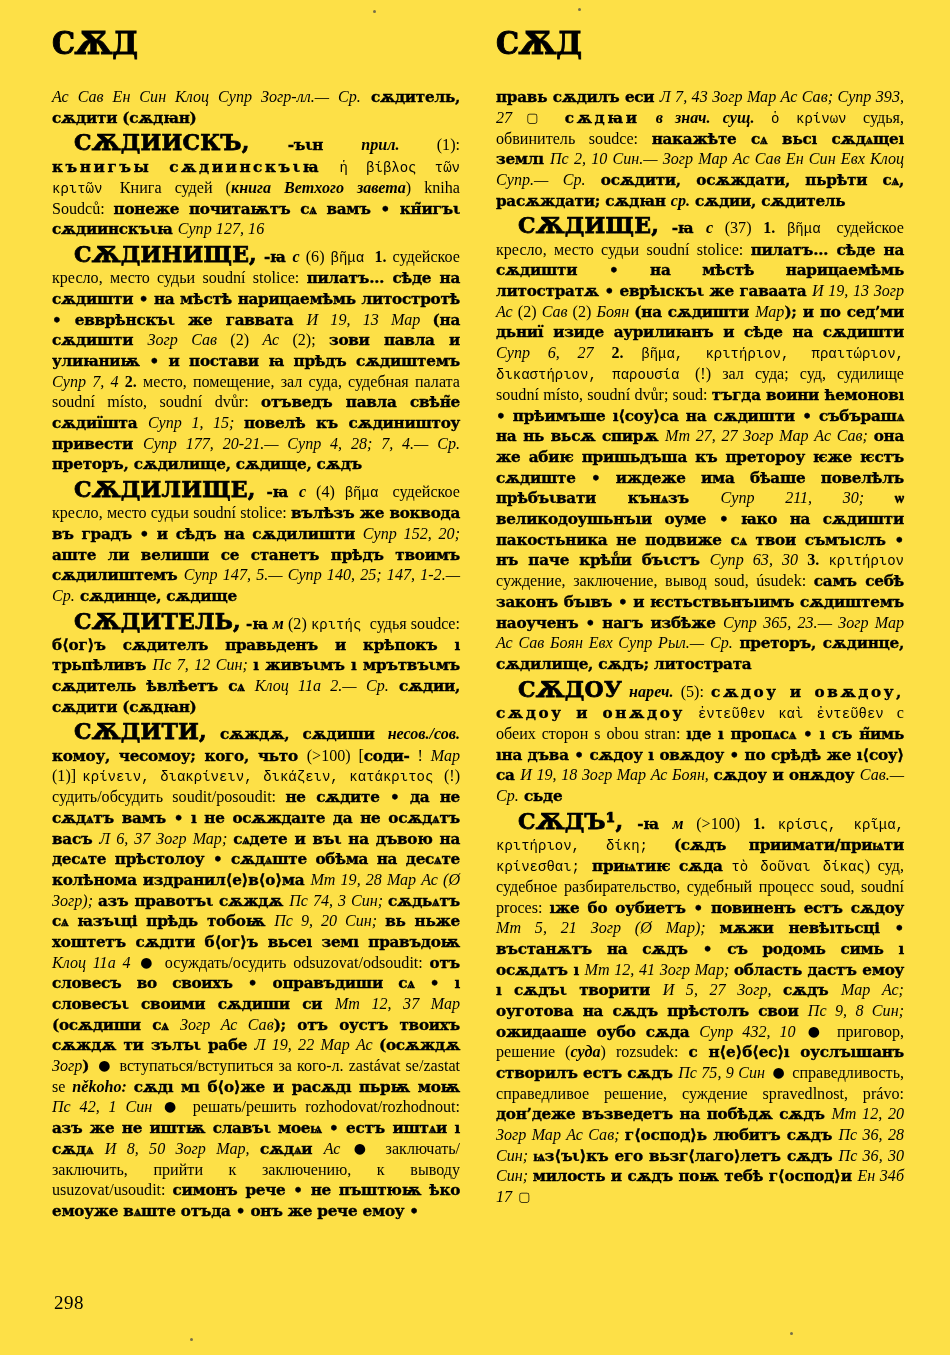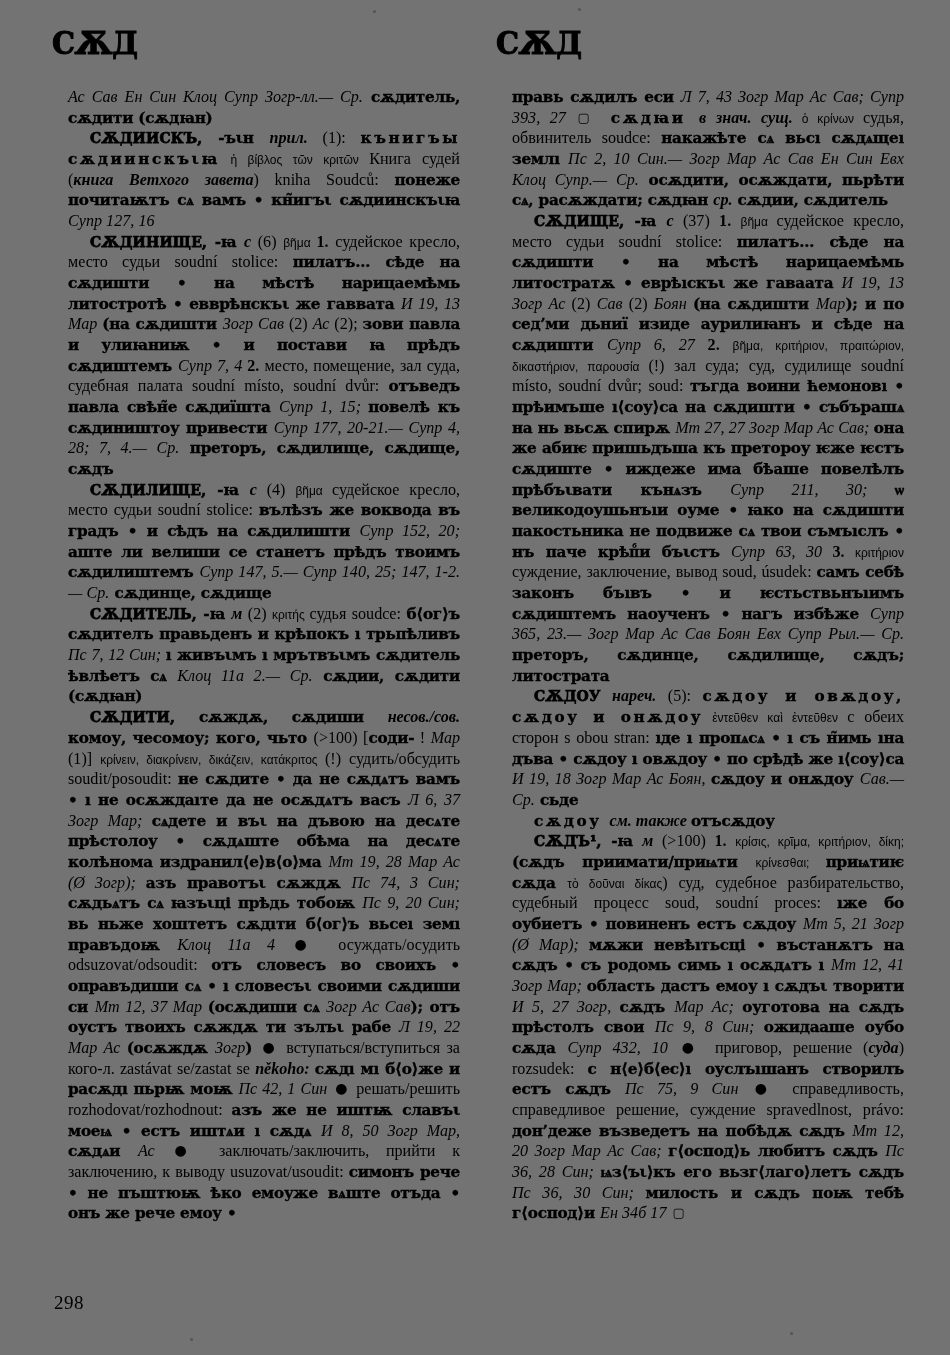--- a/index.html
+++ b/index.html
@@ -12,21 +12,21 @@
     height: 1355px;
     font-family: "Liberation Serif", "DejaVu Serif", serif;
     color: #000000;
     position: relative;
     overflow: hidden;
   }
 
   .page {
     position: absolute;
     inset: 0;
-    background: #737373;
+    background: #fde047;
   }
 
   
   .speck {
     position: absolute;
     width: 3px;
     height: 3px;
     background: #4a4a4a;
     border-radius: 50%;
     opacity: .75;
@@ -55,53 +55,53 @@
     transform: scaleY(1.08);
     transform-origin: left top;
   }
 
   
   .entry {
     font-size: 16.1px;
     line-height: 1.285;
     text-align: justify;
     text-justify: inter-word;
-    margin: 0 0 0 16px;
+    margin: 0 0 0 0;
     hyphens: manual;
     word-spacing: 0.1px;
   }
   .entry.indent { text-indent: 22px; }
   .entry.noindent { text-indent: 0; }
 
   
 
   
   .ocs {
     font-family: "DejaVu Serif", "Liberation Serif", serif;
     font-weight: 700;
     font-size: 15.2px;
     letter-spacing: -0.25px;
     -webkit-text-stroke: 0.35px #000;
   }
   
   .lemma {
     font-family: "DejaVu Serif", "Liberation Serif", serif;
     font-weight: 700;
-    font-size: 14px;
+    font-size: 22px;
     letter-spacing: 0.2px;
     -webkit-text-stroke: 0.75px #000;
   }
   
   .it { font-style: italic; font-weight: bold; }
   
   .sig { font-style: italic; }
   
   .gr {
-    font-family: Liberation Sans, sans-serif;
-    font-size: 12px;
+    font-family: Liberation Mono, monospace;
+    font-size: 14px;
   }
   
   .cz { font-style: normal; }
   
   .ru { font-style: normal; }
   .bullet {
     font-family: "DejaVu Serif", serif;
     font-size: 14px;
     vertical-align: 1px;
     padding: 0 3px;
@@ -146,21 +146,20 @@
           <p class="entry indent"><span class="lemma">СѪДИТИ,</span><span class="ocs"> сѫждѫ, сѫдиши </span><span class="it">несов./сов.</span><span class="ocs"> комоу, чесомоу; кого, чьто </span><span class="ru">(&gt;100) [</span><span class="ocs">соди-</span><span class="ru"> ! </span><span class="sig">Мар</span><span class="ru"> (1)] </span><span class="gr">κρίνειν, διακρίνειν, δικάζειν, κατάκριτος </span><span class="ru">(!) судить/обсудить </span><span class="cz">soudit/posoudit: </span><span class="ocs">не сѫдите • да не сѫдѧтъ вамъ • ı не осѫж­даıте да не осѫдѧтъ васъ </span><span class="sig">Л 6, 37 Зогр Мар; </span><span class="ocs">сѧдете и въι на дъвою на десѧте прѣстолоу • сѫдѧште обѣма на десѧте колѣнома издрани­л⟨е⟩в⟨о⟩ма </span><span class="sig">Мт 19, 28 Мар Ас (Ø Зогр); </span><span class="ocs">азъ правотъι сѫждѫ </span><span class="sig">Пс 74, 3 Син; </span><span class="ocs">сѫдьѧтъ сѧ ꙗзъιці прѣдь тобоѭ </span><span class="sig">Пс 9, 20 Син; </span><span class="ocs">вь ньже хоштетъ сѫдıти б⟨ог⟩ъ вьсеı земı правъдоѭ </span><span class="sig">Клоц 11а 4 </span><span class="bullet">●</span><span class="ru"> осуждать/осудить </span><span class="cz">odsuzovat/odsoudit: </span><span class="ocs">отъ словесъ во своихъ • оправъ­диши сѧ • ı словесъι своими сѫдиши си </span><span class="sig">Мт 12, 37 Мар </span><span class="ocs">(осѫдиши сѧ </span><span class="sig">Зогр Ас Сав</span><span class="ocs">); отъ оустъ твоихъ сѫждѫ ти зълъι рабе </span><span class="sig">Л 19, 22 Мар Ас </span><span class="ocs">(осѫждѫ </span><span class="sig">Зогр</span><span class="ocs">) </span><span class="bullet">●</span><span class="ru"> вступаться/вступиться за кого-л. </span><span class="cz">zastávat se/zastat se </span><span class="it">někoho: </span><span class="ocs">сѫдı мı б⟨о⟩же и расѫдı пьрѭ моѭ </span><span class="sig">Пс 42, 1 Син </span><span class="bullet">●</span><span class="ru"> решать/решить </span><span class="cz">rozhodovat/rozhodnout: </span><span class="ocs">азъ же не иштѭ славъι моеѩ • естъ иштѧи ı сѫдѧ </span><span class="sig">И 8, 50 Зогр Мар, </span><span class="ocs">сѫдѧи </span><span class="sig">Ас </span><span class="bullet">●</span><span class="ru"> заключать/заключить, прийти к заключению, к выводу </span><span class="cz">usuzovat/usoudit: </span><span class="ocs">симонъ рече • не пъштюѭ ѣко емоуже вѧште отъда • онъ же рече емоу •</span></p>
         </div>
     </div>
 
     <div class="col">
       <div class="running-head">СѪД</div>
       <div id="right-blocks">
           <p class="entry noindent"><span class="ocs">правь сѫдилъ еси </span><span class="sig">Л 7, 43 Зогр Мар Ас Сав; Супр 393, 27 </span><span class="sq">▢</span><span class="ocs spaced"> сѫдꙗи </span><span class="it">в знач. сущ.</span><span class="gr"> ὁ κρίνων </span><span class="ru">судья, обвинитель </span><span class="cz">soudce: </span><span class="ocs">накажѣте сѧ вьсı сѫдѧщеı землı </span><span class="sig">Пс 2, 10 Син.— Зогр Мар Ас Сав Ен Син Евх Клоц Супр.— Ср.</span><span class="ocs"> осѫдити, осѫждати, пьрѣти сѧ, расѫждати; сѫдꙗн </span><span class="it">ср.</span><span class="ocs"> сѫдии, сѫдитель</span></p>
           <p class="entry indent"><span class="lemma">СѪДИЩЕ,</span><span class="ocs"> -ꙗ </span><span class="it">с</span><span class="ru"> (37) <b>1.</b> </span><span class="gr">βῆμα </span><span class="ru">судейское кресло, место судьи </span><span class="cz">soudní stolice: </span><span class="ocs">пилатъ… сѣде на сѫдишти • на мѣстѣ нарицаемѣмь литостратѫ • еврѣıскъι же гавaата </span><span class="sig">И 19, 13 Зогр Ас</span><span class="ru"> (2) </span><span class="sig">Сав</span><span class="ru"> (2) </span><span class="sig">Боян </span><span class="ocs">(на сѫдишти </span><span class="sig">Мар</span><span class="ocs">); и по сед’ми дьниı̈ изиде аурилиꙗнъ и сѣде на сѫдишти </span><span class="sig">Супр 6, 27 </span><span class="ru"><b>2.</b> </span><span class="gr">βῆμα, κριτήριον, πραιτώριον, δικαστήριον, παρουσία </span><span class="ru">(!) зал суда; суд, судилище </span><span class="cz">soudní místo, soudní dvůr; soud: </span><span class="ocs">тъгда воини ћемоновı • прѣимъше ı⟨соу⟩са на сѫдишти • събърашѧ на нь вьсѫ спирѫ </span><span class="sig">Мт 27, 27 Зогр Мар Ас Сав; </span><span class="ocs">она же абиѥ пришьдъша къ претороу ѥже ѥстъ сѫдиште • иждеже има бѣаше повелѣлъ прѣбъιвати кънѧзъ </span><span class="sig">Супр 211, 30; </span><span class="ocs">ѡ великодоушьнъıи оуме • ꙗко на сѫдишти пакостьника не подвиже сѧ твои съмъıслъ • нъ паче крѣпⷠи бъιстъ </span><span class="sig">Супр 63, 30 </span><span class="ru"><b>3.</b> </span><span class="gr">κριτήριον </span><span class="ru">суждение, заключение, вывод </span><span class="cz">soud, úsudek: </span><span class="ocs">самъ себѣ законъ бъıвъ • и ѥстьствьнъıимъ сѫдиштемъ наоученъ • нагъ избѣже </span><span class="sig">Супр 365, 23.— Зогр Мар Ас Сав Боян Евх Супр Рыл.— Ср.</span><span class="ocs"> преторъ, сѫдинце, сѫдилище, сѫдъ; литострата</span></p>
           <p class="entry indent"><span class="lemma">СѪДОУ</span><span class="it"> нареч.</span><span class="ru"> (5): </span><span class="ocs spaced">сѫдоу и овѫдоу, сѫдоу и онѫдоу</span><span class="gr"> ἐντεῦθεν καὶ ἐντεῦθεν </span><span class="ru">с обеих сторон </span><span class="cz">s obou stran: </span><span class="ocs">ıде ı пропѧсѧ • ı съ н̃имь ıна дъва • сѫдоу ı овѫдоу • по срѣдѣ же ı⟨соу⟩са </span><span class="sig">И 19, 18 Зогр Мар Ас Боян, </span><span class="ocs">сѫдоу и онѫдоу </span><span class="sig">Сав.— Ср.</span><span class="ocs"> сьде</span></p>
-          <p class="entry indent"><span class="ocs spaced">сѫдоу </span><span class="it">см. также </span><span class="ocs">отъсѫдоу</span></p>
           <p class="entry indent"><span class="lemma">СѪДЪ¹,</span><span class="ocs"> -ꙗ </span><span class="it">м</span><span class="ru"> (&gt;100) <b>1.</b> </span><span class="gr">κρίσις, κρῖμα, κριτήριον, δίκη; </span><span class="ocs">(сѫдъ приимати/приѩти </span><span class="gr">κρίνεσθαι; </span><span class="ocs">приѩтиѥ сѫда </span><span class="gr">τὸ δοῦναι δίκας</span><span class="ru">) суд, судебное разбирательство, судебный процесс </span><span class="cz">soud, soudní proces: </span><span class="ocs">ıже бо оубиетъ • повиненъ естъ сѫдоу </span><span class="sig">Мт 5, 21 Зогр (Ø Мар); </span><span class="ocs">мѫжи невѣıтьсці • въстанѫтъ на сѫдъ • съ родомь симь ı осѫдѧтъ ı </span><span class="sig">Мт 12, 41 Зогр Мар; </span><span class="ocs">область дастъ емоу ı сѫдъι творити </span><span class="sig">И 5, 27 Зогр, </span><span class="ocs">сѫдъ </span><span class="sig">Мар Ас; </span><span class="ocs">оуготова на сѫдъ прѣстолъ свои </span><span class="sig">Пс 9, 8 Син; </span><span class="ocs">ожидааше оубо сѫда </span><span class="sig">Супр 432, 10 </span><span class="bullet">●</span><span class="ru"> приговор, решение (</span><span class="it">суда</span><span class="ru">) </span><span class="cz">rozsudek: </span><span class="ocs">с н⟨е⟩б⟨ес⟩ı оуслъıшанъ створилъ естъ сѫдъ </span><span class="sig">Пс 75, 9 Син </span><span class="bullet">●</span><span class="ru"> справедливость, справедливое решение, суждение </span><span class="cz">spravedlnost, právo: </span><span class="ocs">дон’деже възведетъ на побѣдѫ сѫдъ </span><span class="sig">Мт 12, 20 Зогр Мар Ас Сав; </span><span class="ocs">г⟨оспод⟩ь любитъ сѫдъ </span><span class="sig">Пс 36, 28 Син; </span><span class="ocs">ѩз⟨ъι⟩къ его вьзг⟨лаго⟩летъ сѫдъ </span><span class="sig">Пс 36, 30 Син; </span><span class="ocs">милость и сѫдъ поѭ тебѣ г⟨оспод⟩и </span><span class="sig">Ен 34б 17 </span><span class="sq">▢</span></p>
         </div>
     </div>
 
   </div>
 
   <div class="folio">298</div>
 </div>
 
 </body></html>

